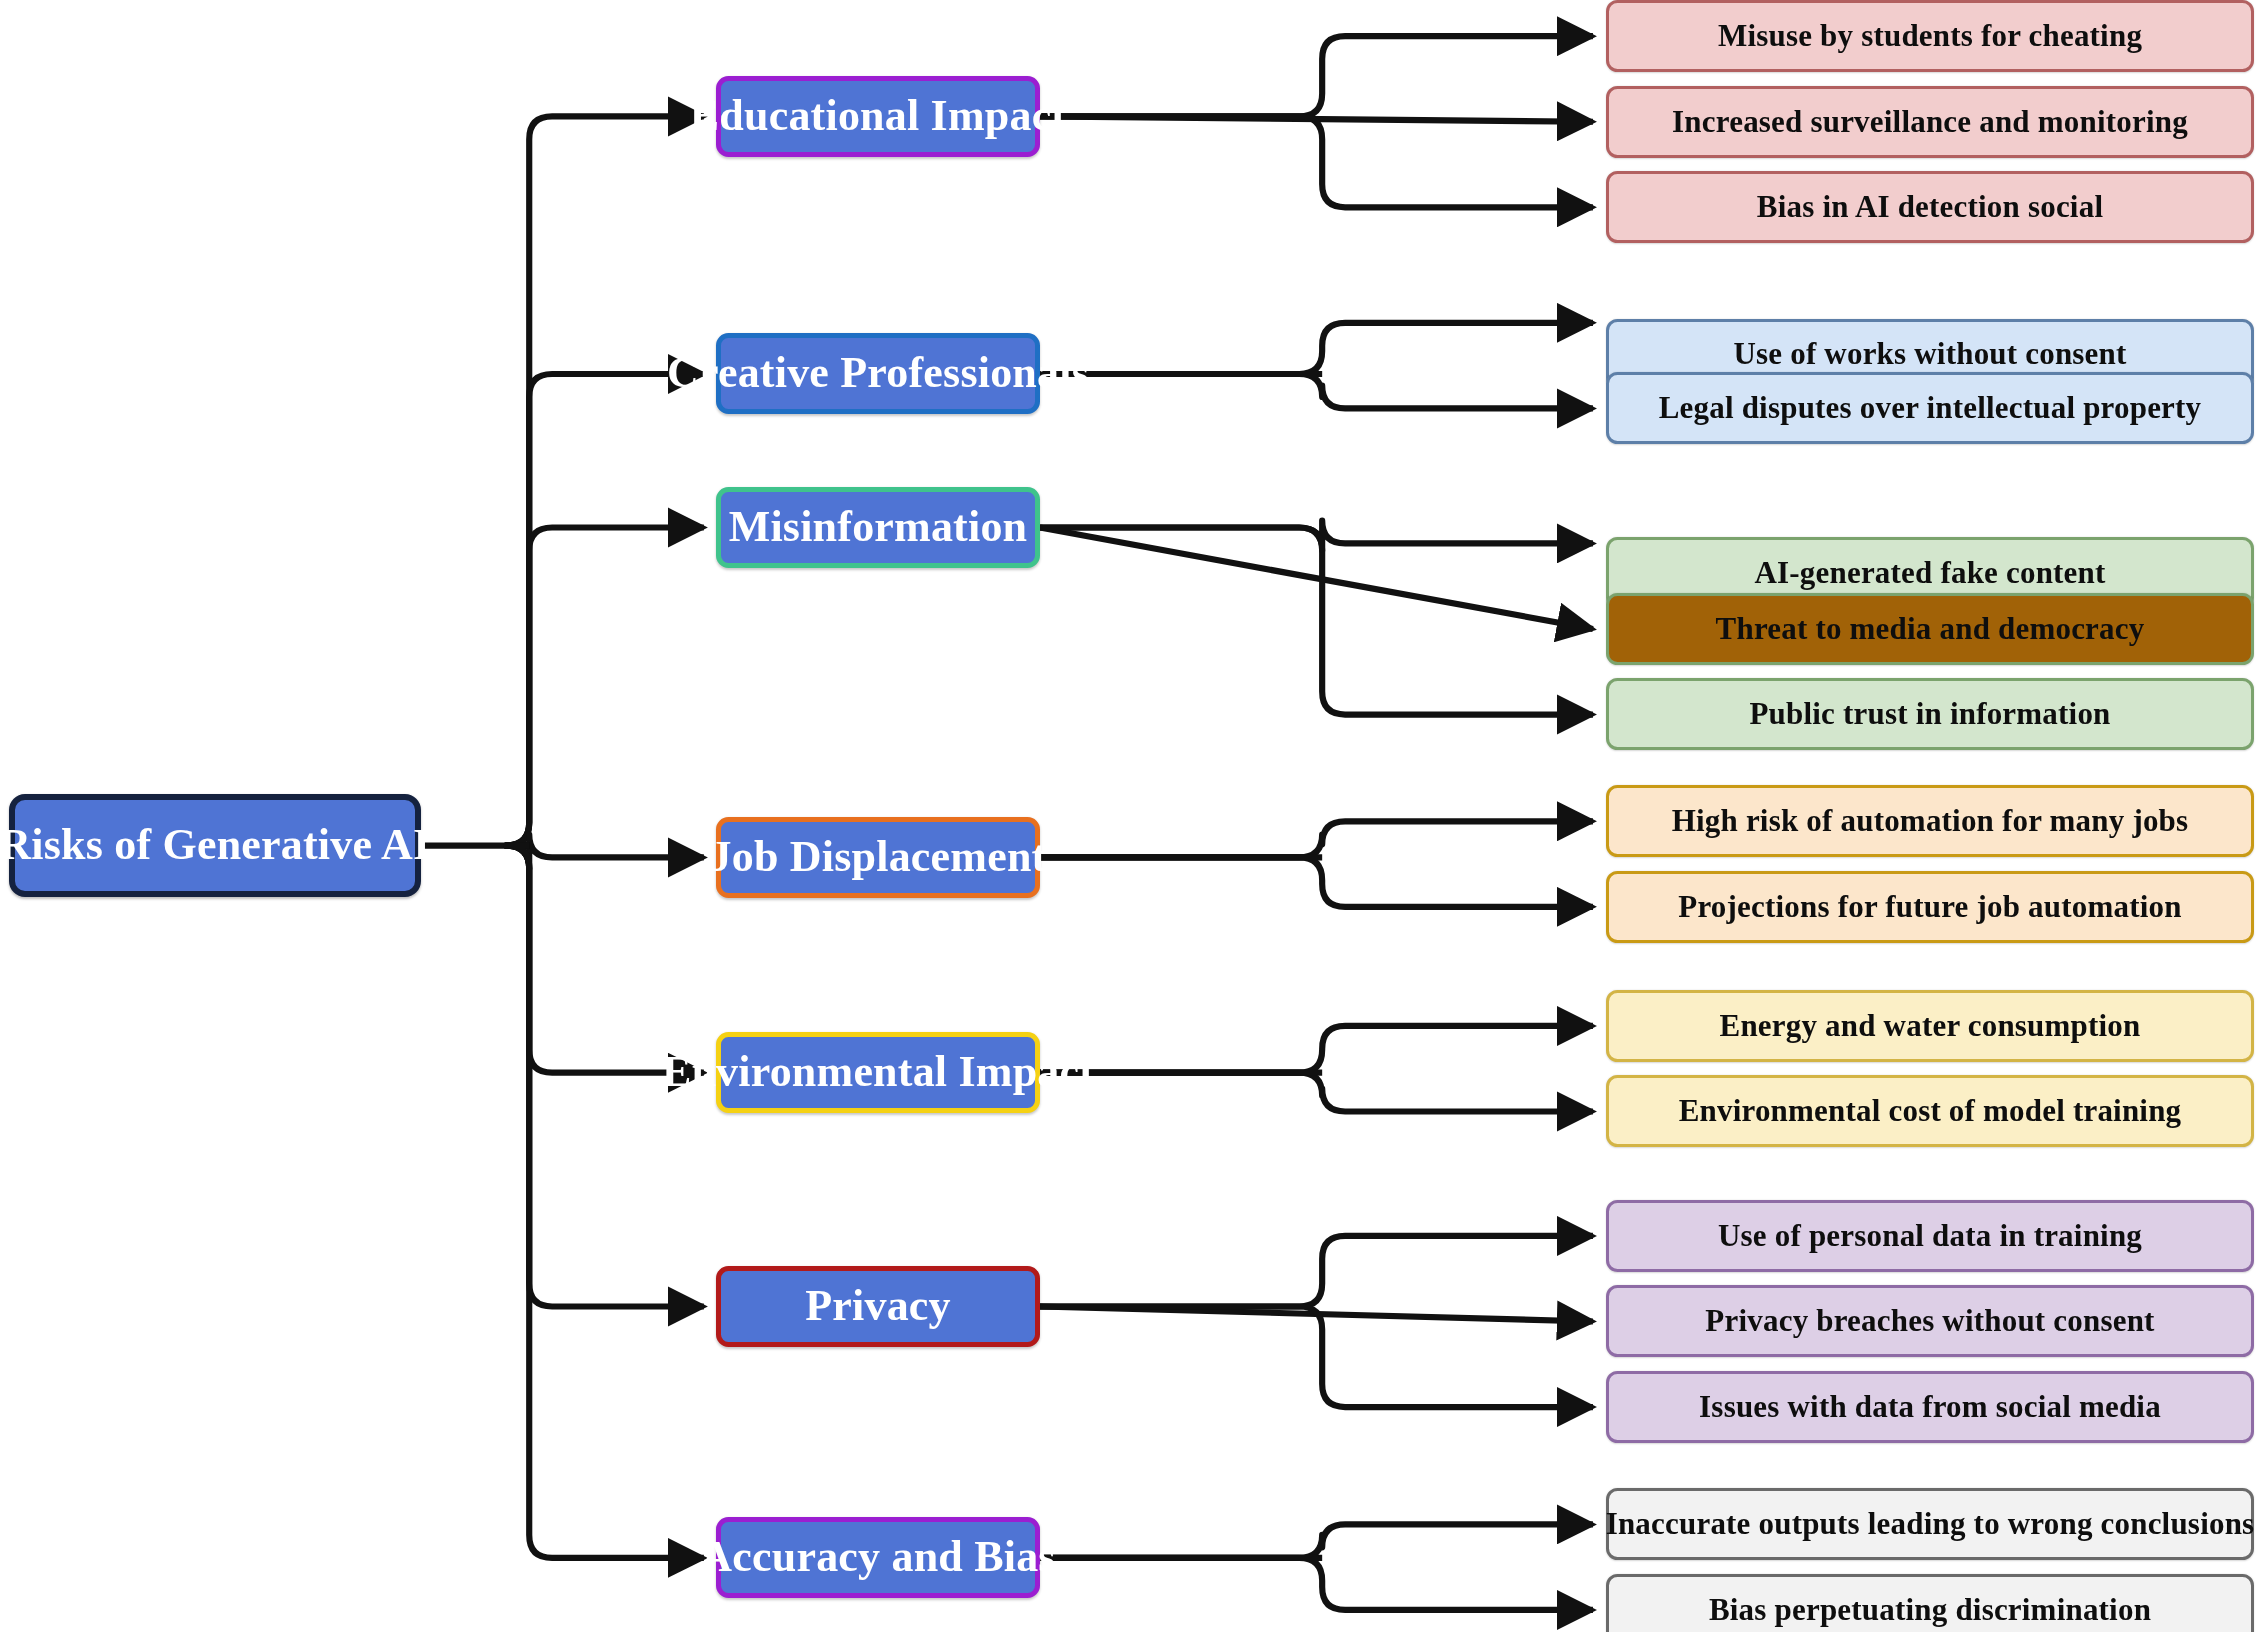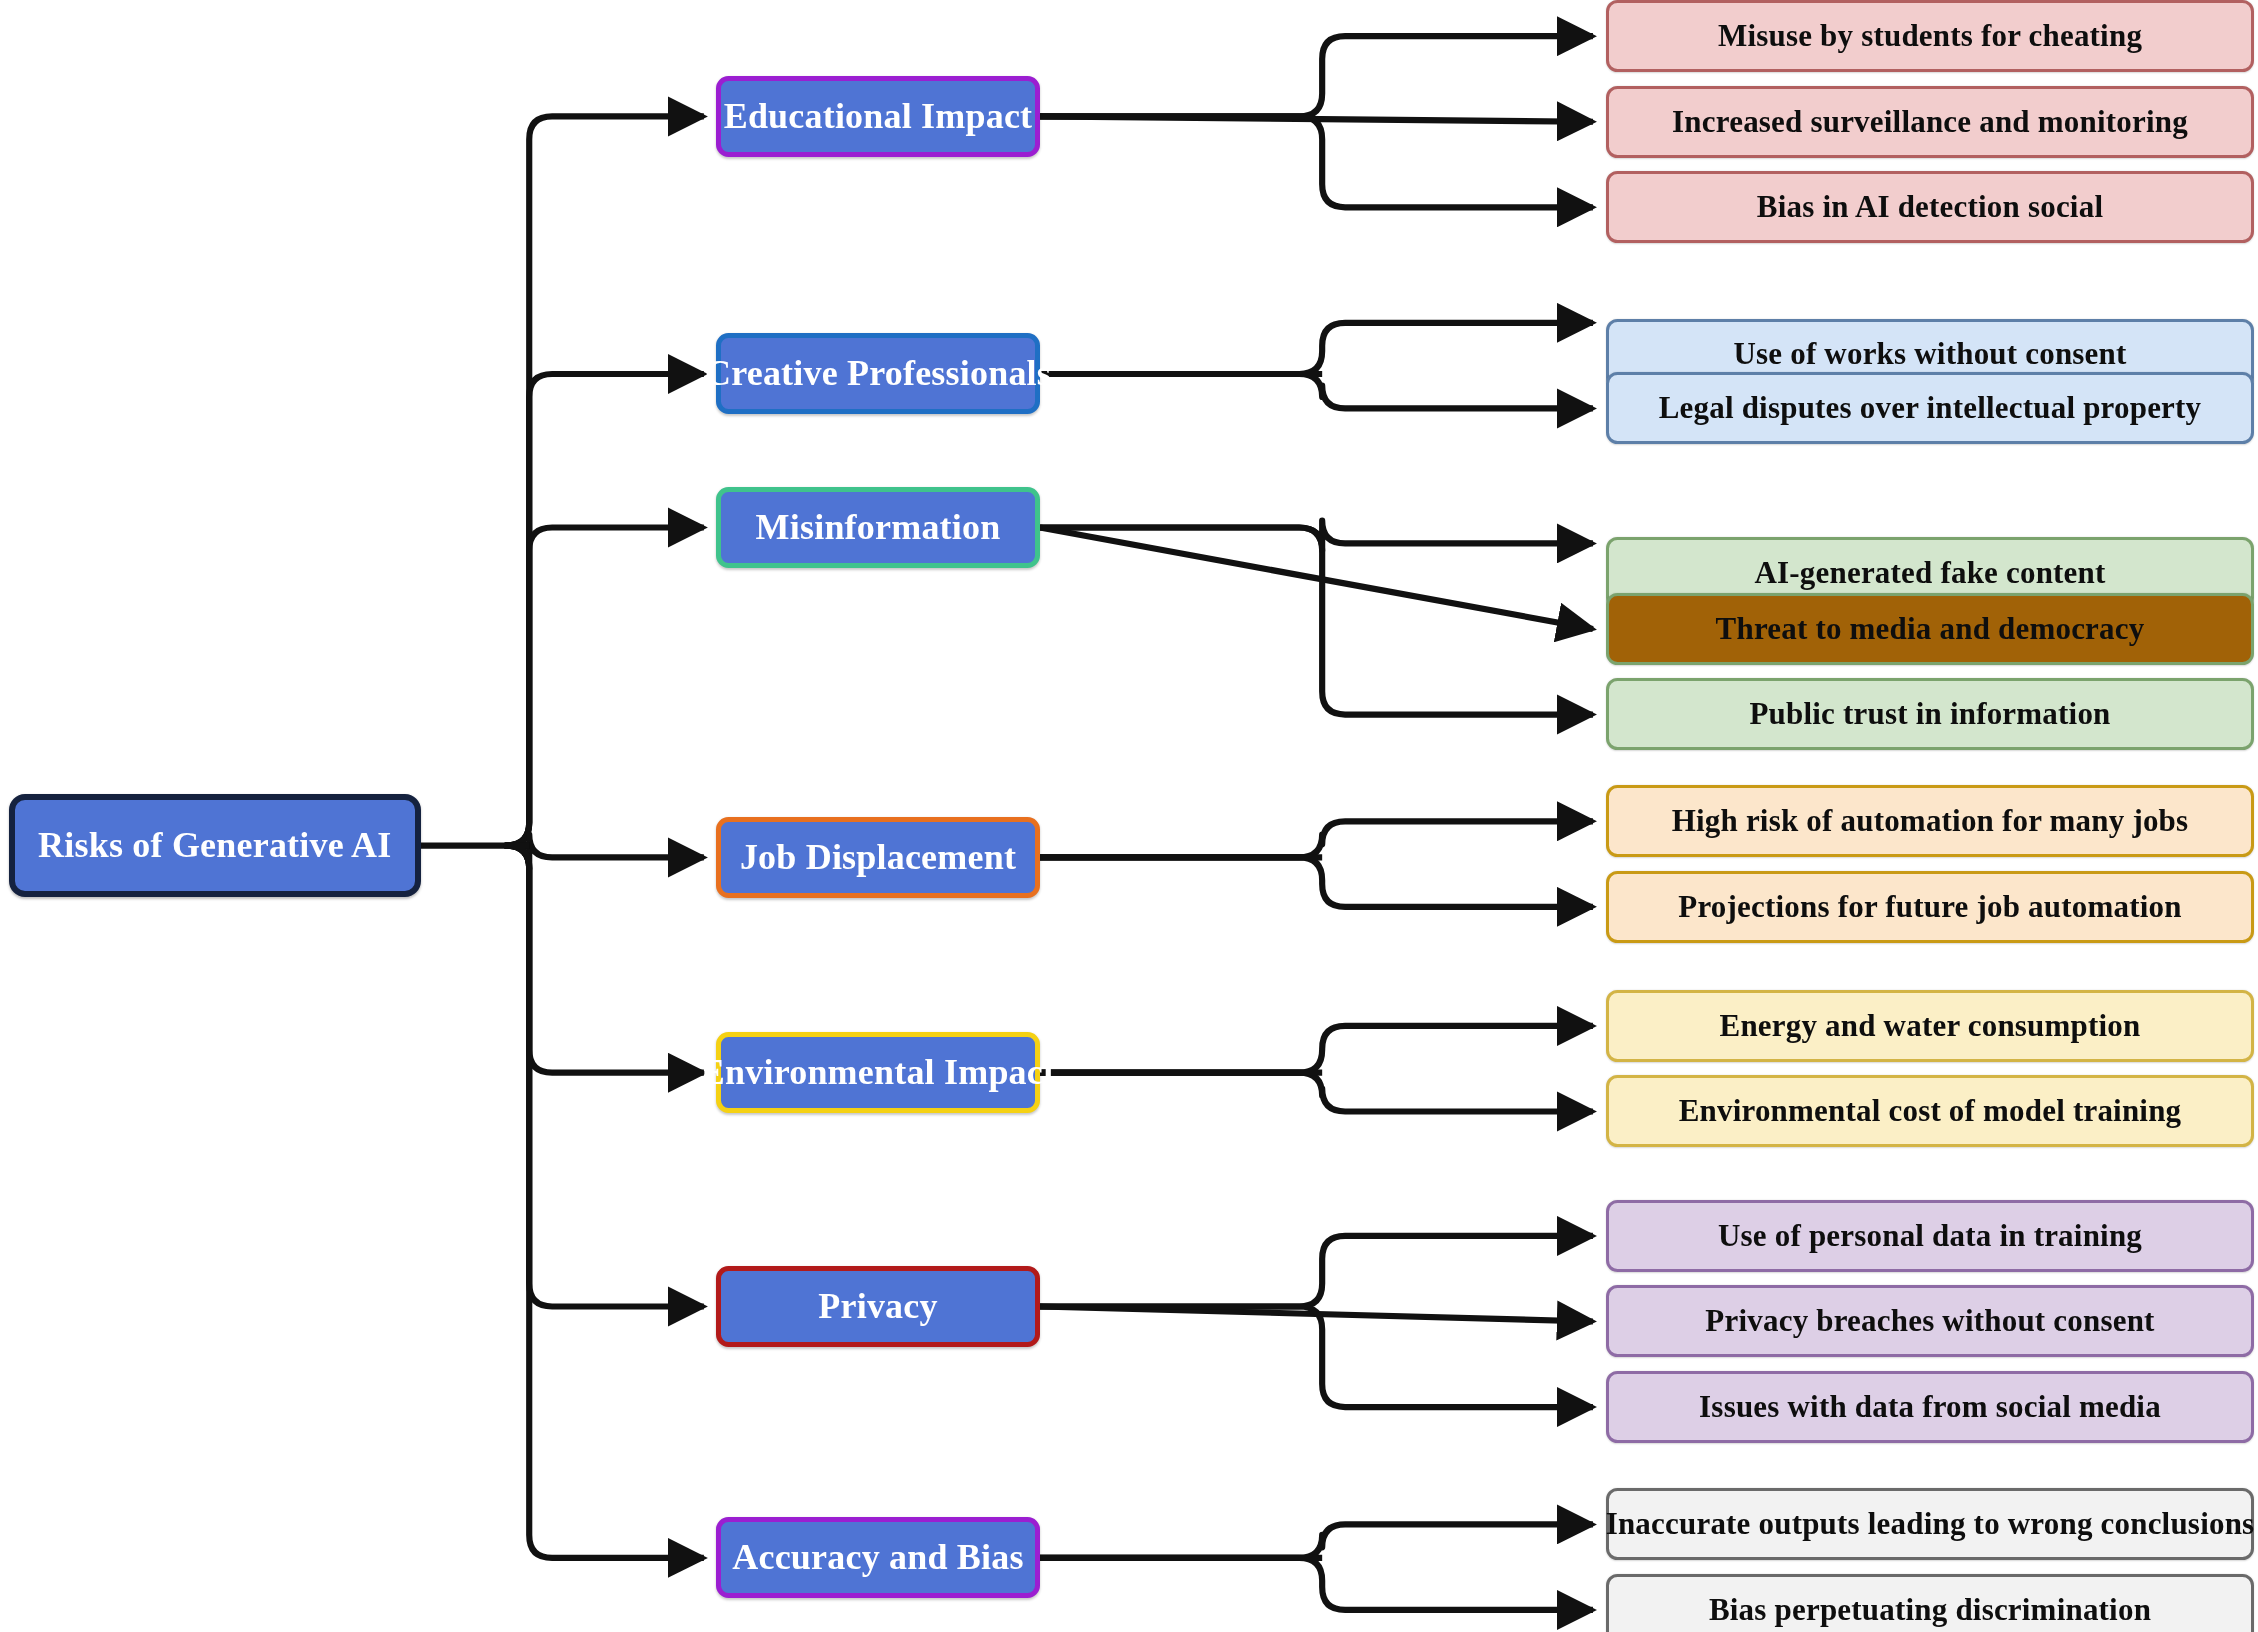--- a/index.html
+++ b/index.html
@@ -36,27 +36,27 @@
     border-radius: 12.4px;
     font-weight: bold;
     line-height: 1.05;
     letter-spacing: 0.2px;
     white-space: nowrap;
   }
   .node-root {
     border-radius: 16px;
     border-style: solid;
     color: #ffffff;
-    font-size: 36px;
+    font-size: 44px;
     box-shadow: 0 1.8px 2.6px rgba(0,0,0,0.25);
   }
   .node-branch {
     border-style: solid;
     color: #ffffff;
-    font-size: 36px;
+    font-size: 44px;
     box-shadow: 0 1.8px 2.6px rgba(0,0,0,0.22);
   }
   .node-leaf {
     border-style: solid;
     color: #0e0e0e;
     font-size: 31px;
     border-radius: 11.5px;
     box-shadow: 0 0.9px 1.8px rgba(0,0,0,0.16);
   }
 </style>

